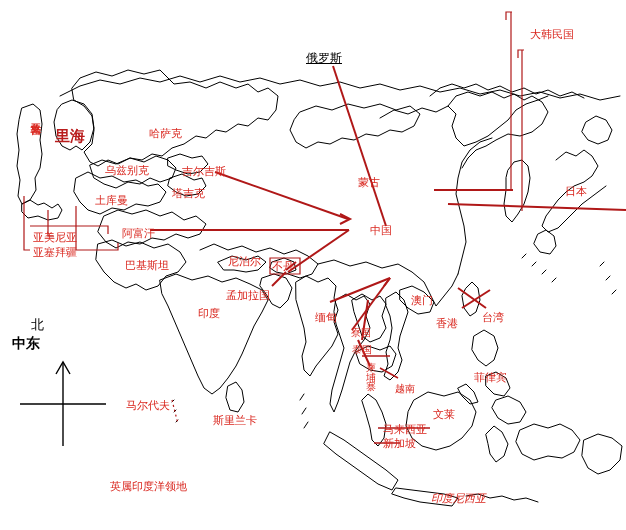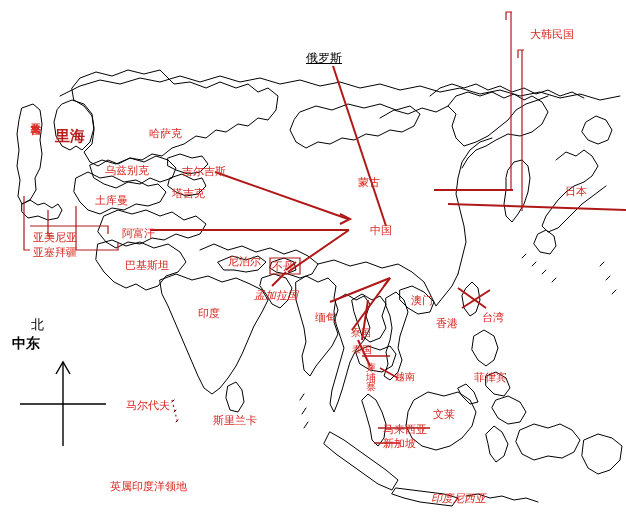--- a/index.html
+++ b/index.html
@@ -194,34 +194,34 @@
   <div class="lbl lbl-red" style="left:149px;top:128px;">哈萨克</div>
   <div class="lbl lbl-red" style="left:105px;top:165px;">乌兹别克</div>
   <div class="lbl lbl-red" style="left:95px;top:195px;">土库曼</div>
   <div class="lbl lbl-red" style="left:182px;top:166px;">吉尔吉斯</div>
   <div class="lbl lbl-red" style="left:172px;top:188px;">塔吉克</div>
   <div class="lbl lbl-red" style="left:122px;top:228px;">阿富汗</div>
   <div class="lbl lbl-red" style="left:125px;top:260px;">巴基斯坦</div>
   <div class="lbl lbl-red" style="left:198px;top:308px;">印度</div>
   <div class="lbl lbl-red" style="left:228px;top:256px;">尼泊尔</div>
   <div class="lbl lbl-red" style="left:272px;top:261px;">不丹</div>
-  <div class="lbl lbl-red" style="left:254px;top:290px;font-style:italic;">孟加拉国</div>
+  <div class="lbl lbl-red" style="left:226px;top:290px;">孟加拉国</div>
   <div class="lbl lbl-red" style="left:213px;top:415px;">斯里兰卡</div>
   <div class="lbl lbl-red" style="left:126px;top:400px;">马尔代夫</div>
   <div class="lbl lbl-red" style="left:110px;top:481px;">英属印度洋领地</div>
   <div class="lbl lbl-black" style="left:306px;top:52px;font-size:12px;">俄罗斯</div>
   <div class="lbl lbl-red" style="left:358px;top:133px;margin-top:44px;">蒙古</div>
   <div class="lbl lbl-red" style="left:370px;top:225px;">中国</div>
   <div class="lbl lbl-red" style="left:530px;top:29px;">大韩民国</div>
   <div class="lbl lbl-red" style="left:565px;top:186px;">日本</div>
   <div class="lbl lbl-red" style="left:315px;top:312px;">缅甸</div>
   <div class="lbl lbl-red lbl-small" style="left:351px;top:316px;margin-top:12px;">寮国</div>
   <div class="lbl lbl-red lbl-small" style="left:352px;top:345px;">泰国</div>
   <div class="lbl lbl-red lbl-small" style="left:366px;top:363px;width:16px;line-height:0.95;white-space:normal;">柬埔寨</div>
-  <div class="lbl lbl-red lbl-small" style="left:395px;top:372px;">越南</div>
+  <div class="lbl lbl-red lbl-small" style="left:395px;top:384px;">越南</div>
   <div class="lbl lbl-red" style="left:411px;top:295px;">澳门</div>
   <div class="lbl lbl-red" style="left:436px;top:318px;">香港</div>
   <div class="lbl lbl-red" style="left:482px;top:312px;">台湾</div>
   <div class="lbl lbl-red" style="left:474px;top:372px;">菲律宾</div>
   <div class="lbl lbl-red" style="left:433px;top:409px;">文莱</div>
   <div class="lbl lbl-red" style="left:383px;top:424px;">马来西亚</div>
   <div class="lbl lbl-red" style="left:383px;top:438px;">新加坡</div>
   <div class="lbl lbl-red" style="left:431px;top:493px;font-style:italic;">印度尼西亚</div>
 
 </div>

